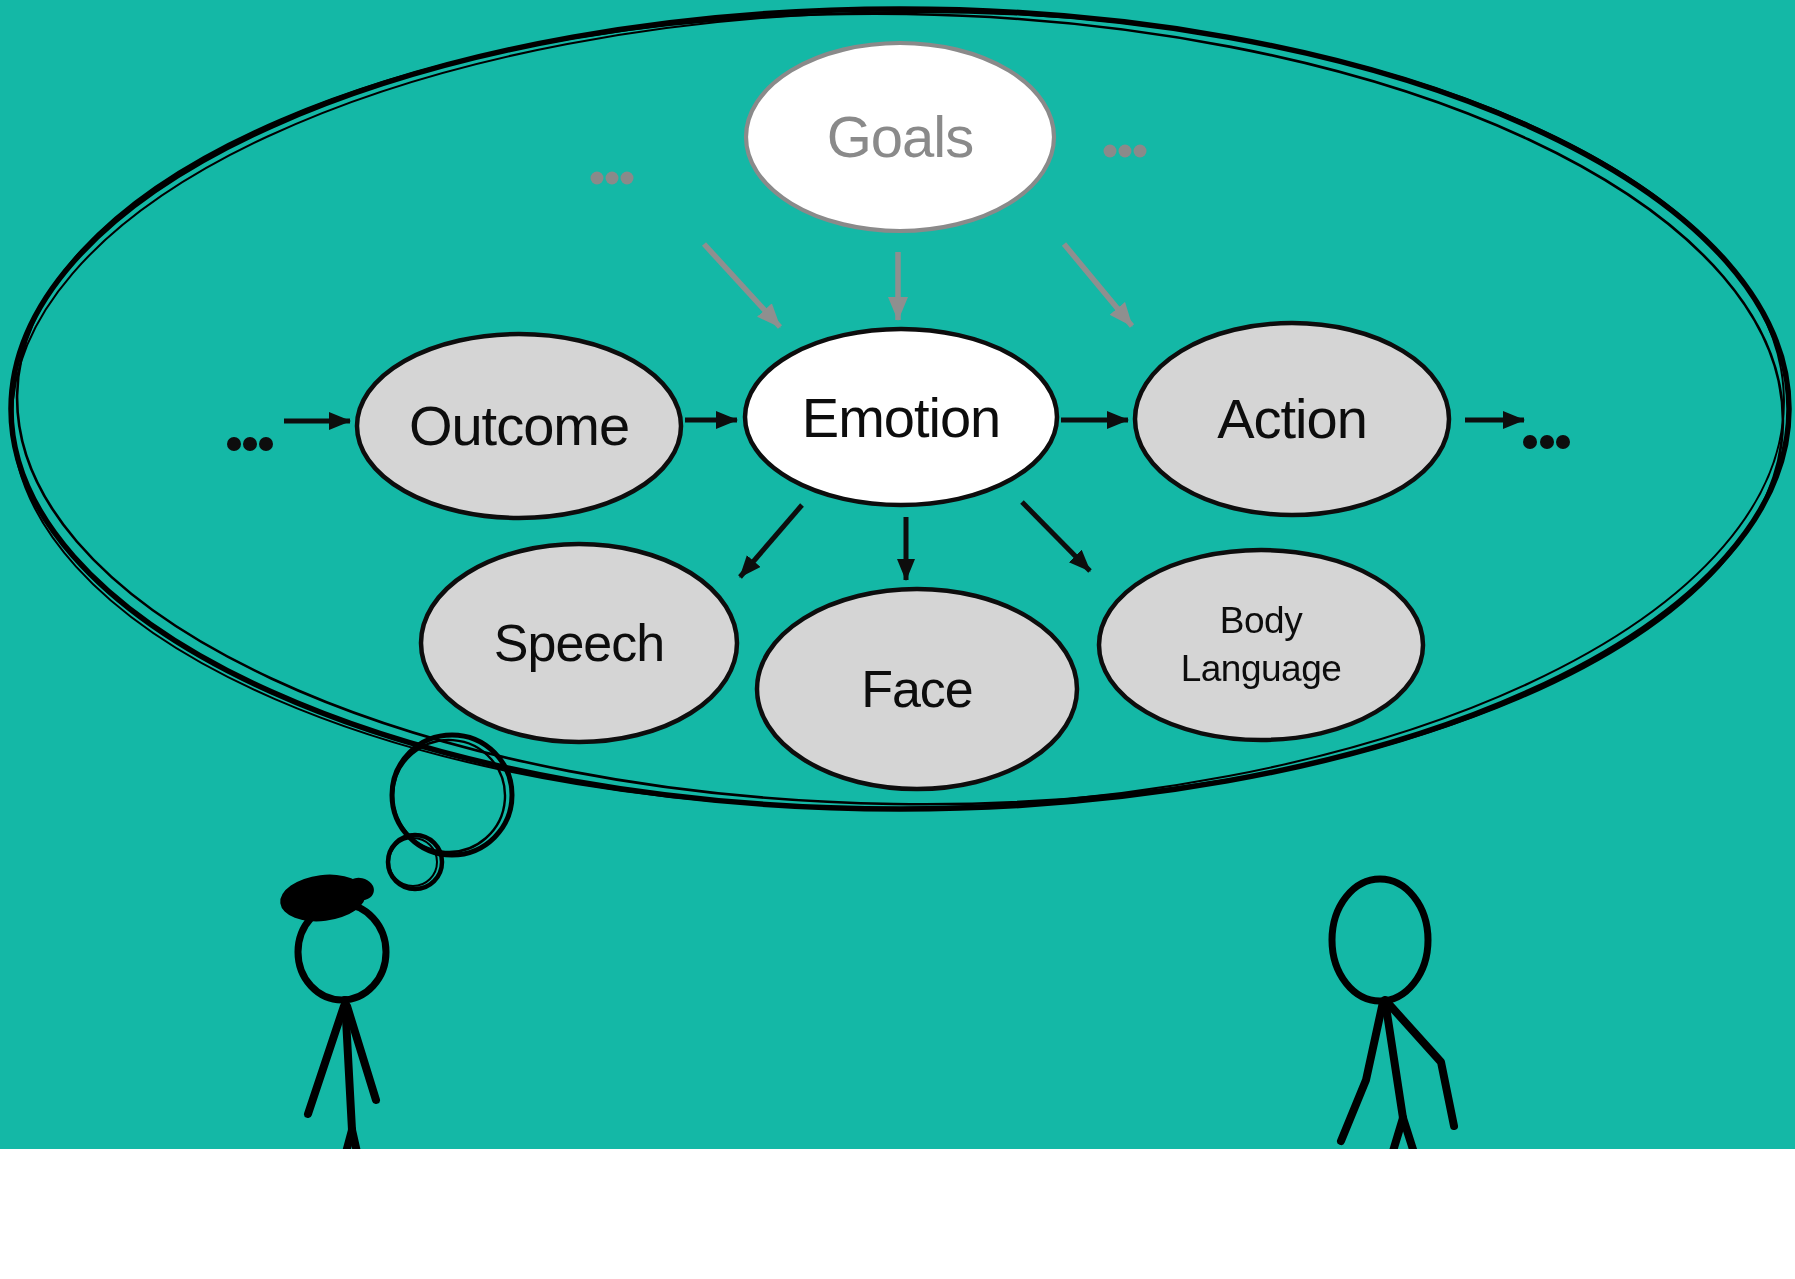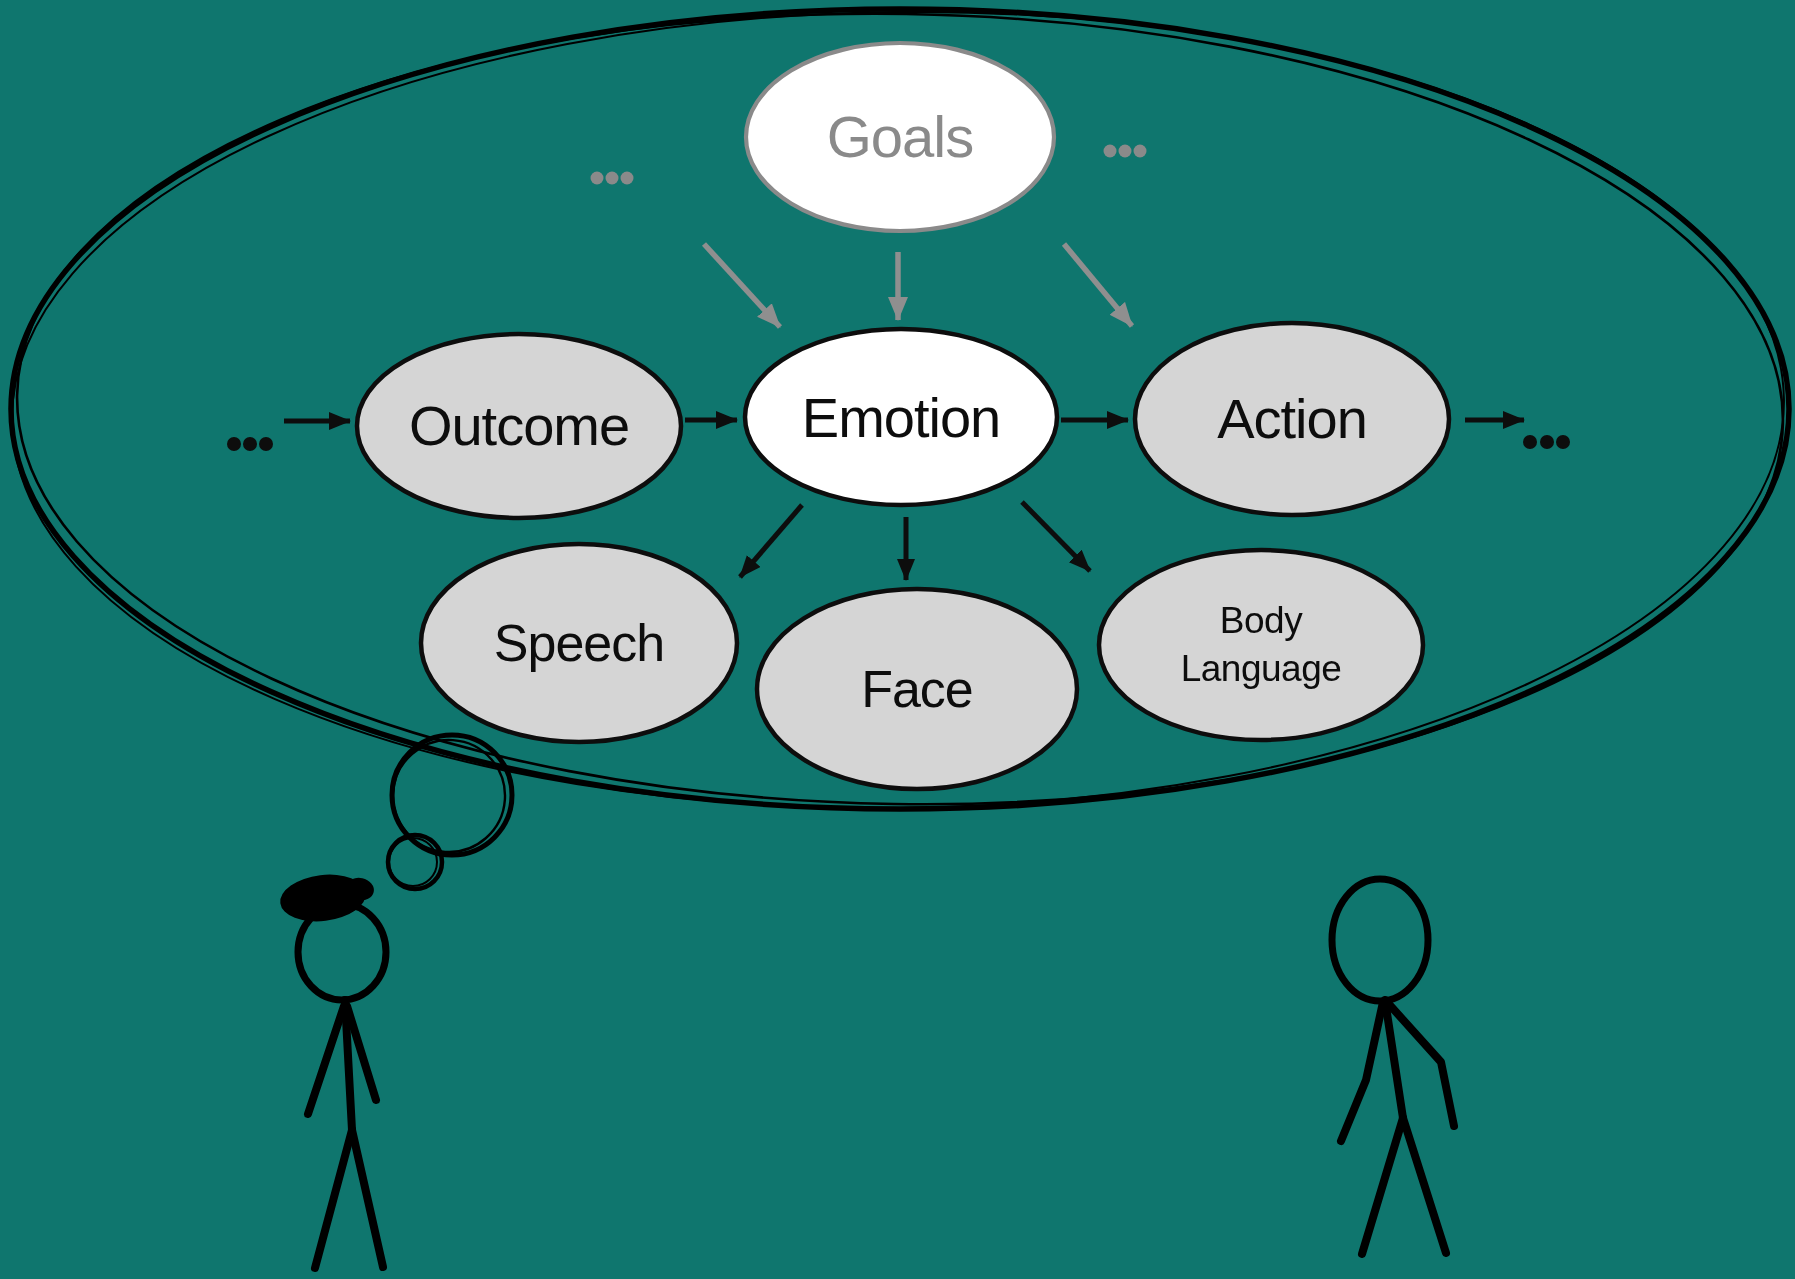--- a/index.html
+++ b/index.html
@@ -3,22 +3,22 @@
 <meta charset="utf-8">
 <style>
   html, body {
     margin: 0;
     padding: 0;
     background: #ffffff;
   }
   .stage {
     position: relative;
     width: 1795px;
-    height: 1279px;
-    background: #0f766e;
+    height: 1149px;
+    background: #14b8a6;
     overflow: hidden;
     font-family: "Liberation Sans", sans-serif;
   }
   svg { display: block; }
   text {
     font-family: "Liberation Sans", sans-serif;
     user-select: none;
   }
   .node-label  { font-size: 56px; fill: #0d0d0d; letter-spacing: -1px; }
   .node-label-sm { font-size: 52px; fill: #0d0d0d; letter-spacing: -1px; }

